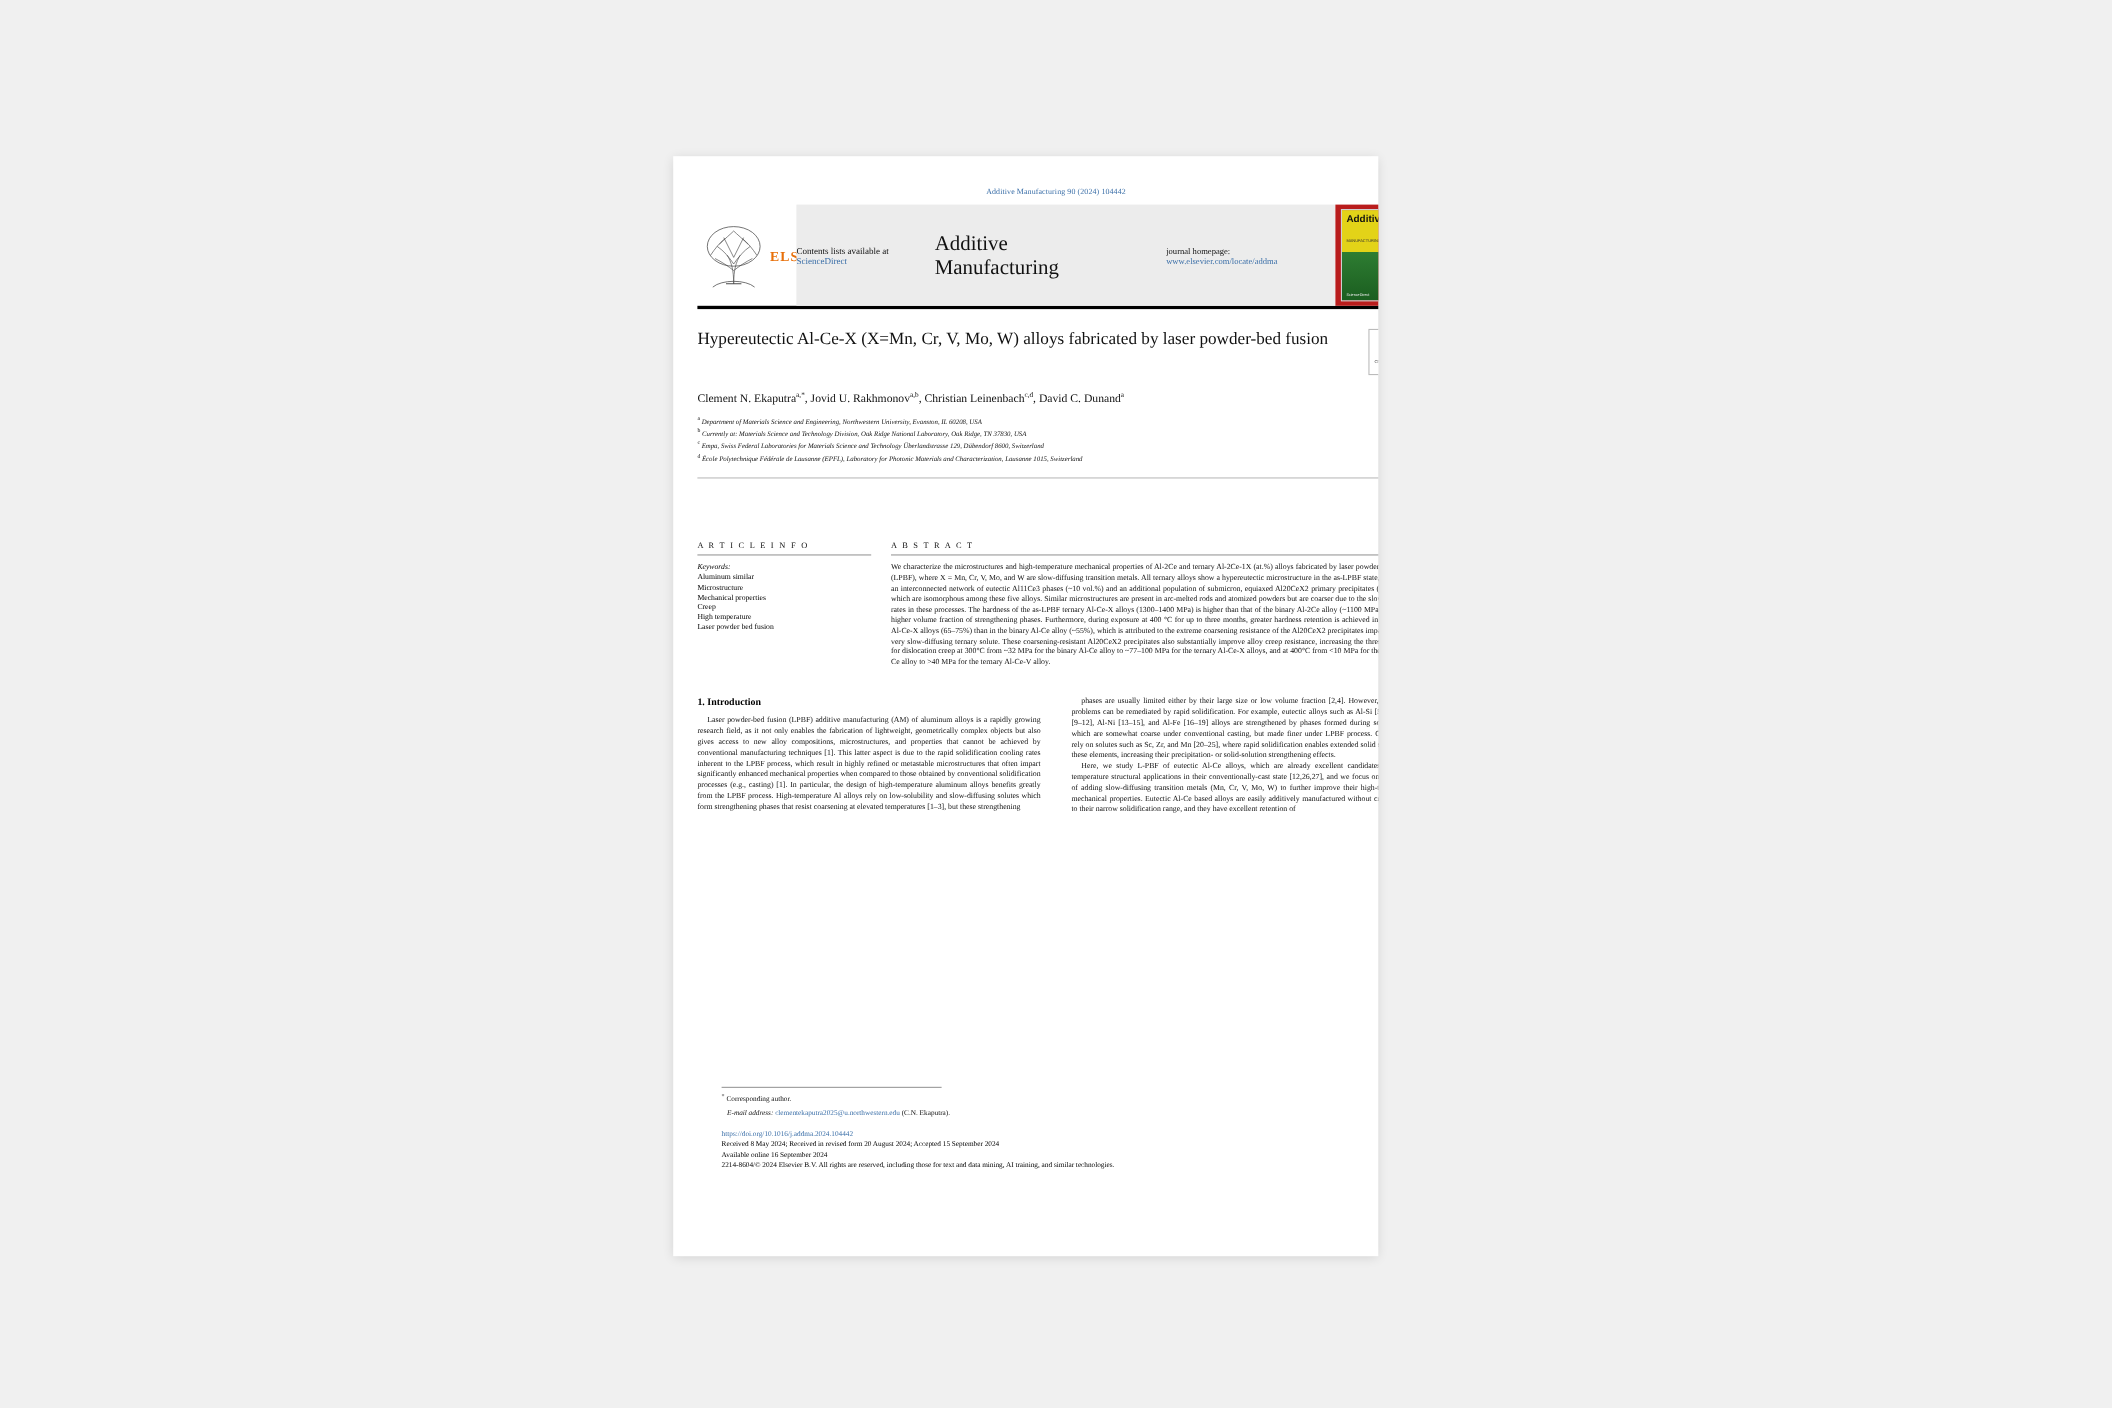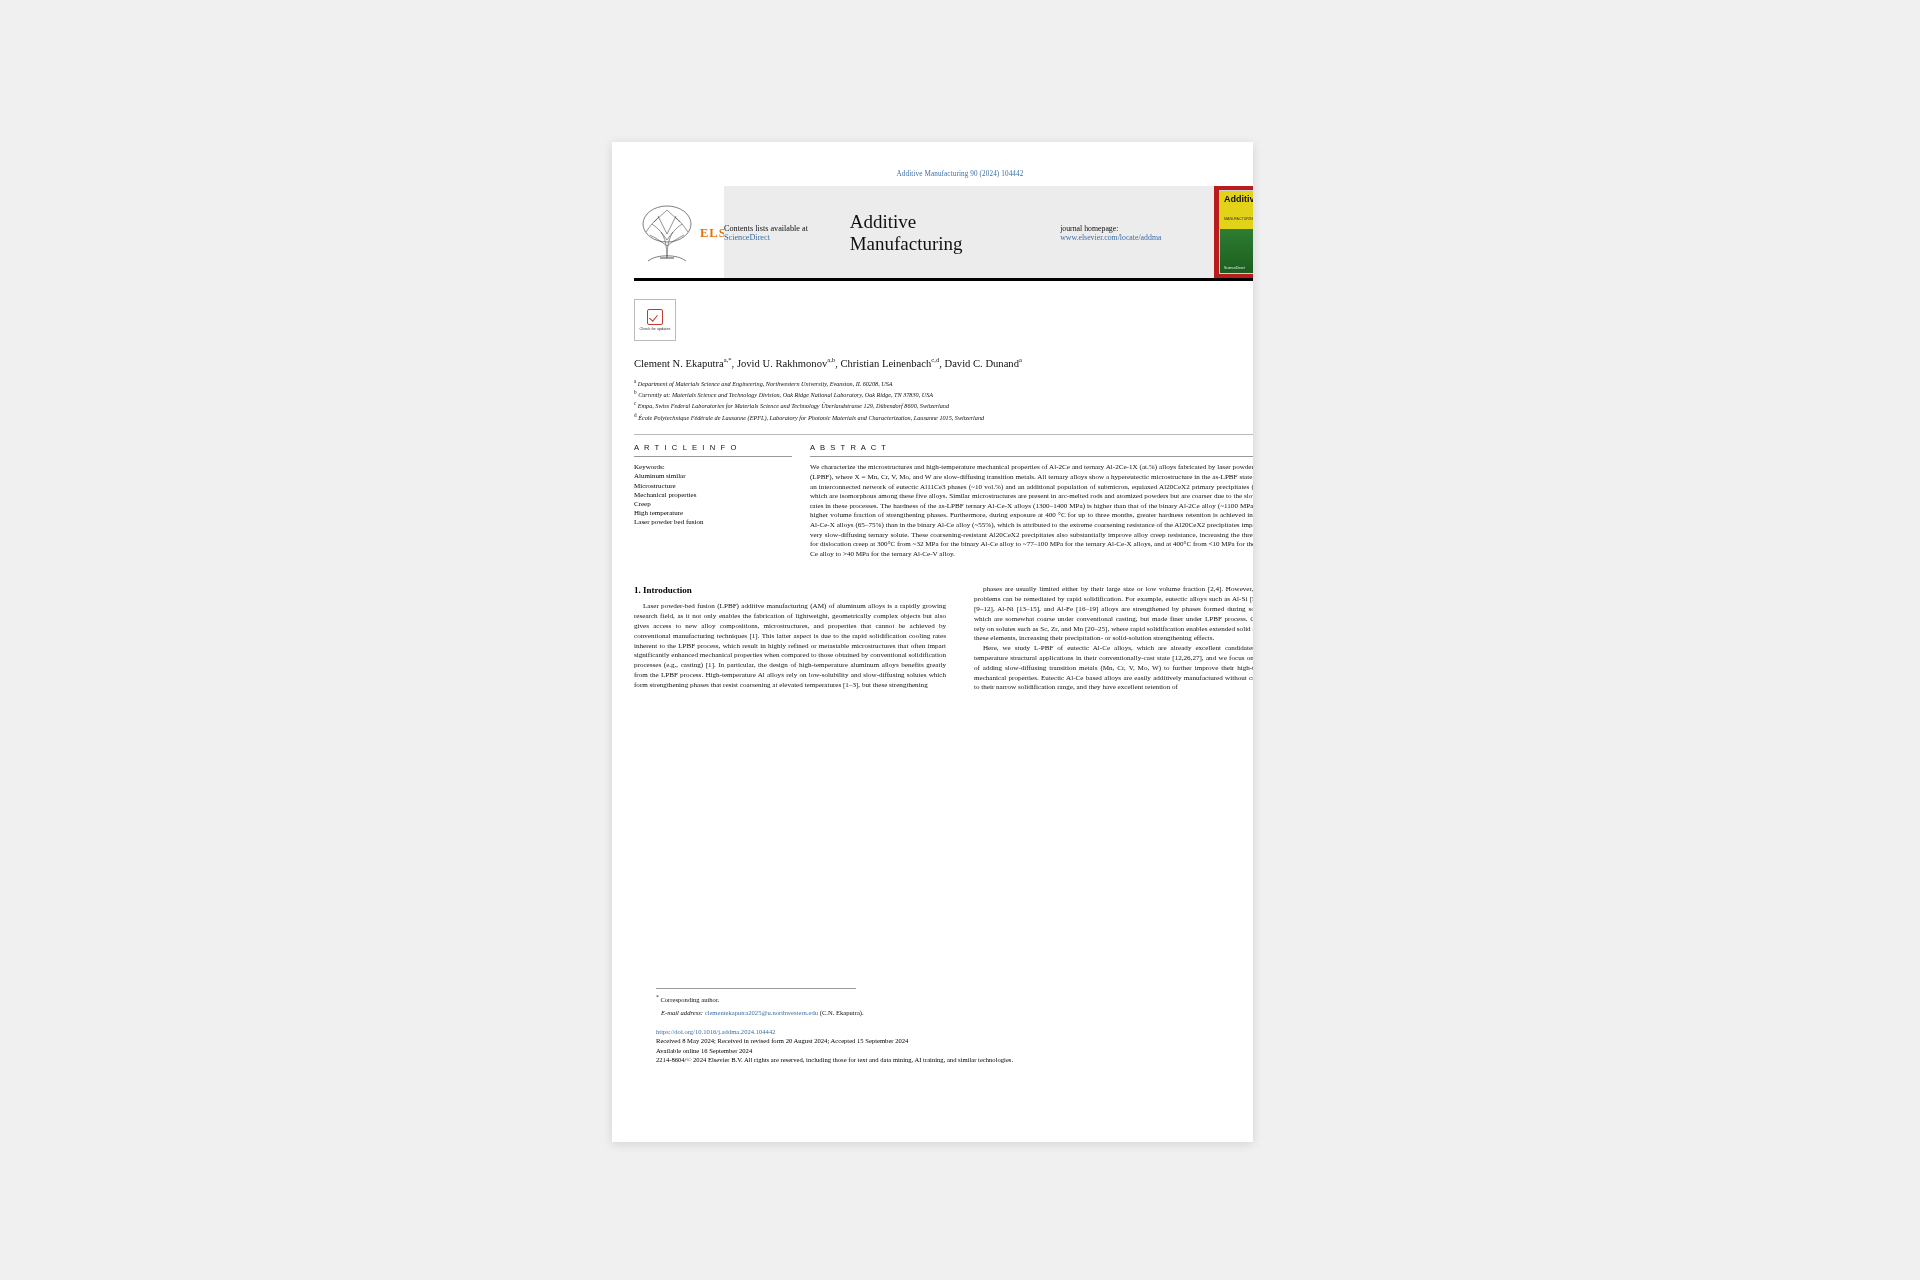--- a/index.html
+++ b/index.html
@@ -203,24 +203,25 @@
   .info-abs {
     display: flex;
     margin-top: 8px;
   }
   .col-info { width: 176px; padding-right: 18px; box-sizing: border-box; }
   .col-abs  { flex: 1; }
   .sec-head {
     font-size: 7.6px;
     letter-spacing: 1.6px;
     color: #111;
-    font-family: Liberation Sans, sans-serif;
+    font-family: Liberation Serif, serif;
+    margin-top: 48px;
   }
   .sec-underline { border-top: 1px solid #999; margin-top: 4px; width: 100%; }
-  .kw-title { font-size: 7px; margin-top: 6px; }
+  .kw-title { font-size: 7px; font-style: italic; margin-top: 6px; }
   .kw-list { font-size: 7px; line-height: 9.2px; margin-top: 1px; }
   .abs-underline { border-top: 1px solid #999; margin-top: 4px; }
   .abs-text {
     font-size: 7.1px;
     line-height: 9.6px;
     text-align: justify;
     margin-top: 6px;
     color: #111;
   }
 
@@ -305,20 +306,21 @@
       <div class="cover">
         <div class="cover-img">
           <div class="cover-title">Additive</div>
           <div class="cover-sub">MANUFACTURING</div>
           <div class="cover-bottom">ScienceDirect</div>
         </div>
       </div>
     </div>
 
     <div class="title-row">
+      <div class="paper-title">Hypereutectic Al-Ce-X (X=Mn, Cr, V, Mo, W) alloys fabricated by laser powder-bed fusion</div>
       <div class="crossmark">
         <div class="cm-icon"></div>
         <div>Check for updates</div>
       </div>
     </div>
 
     <div class="authors">
       <span>Clement N. Ekaputra</span><sup>a,*</sup>,
       <span>Jovid U. Rakhmonov</span><sup>a,b</sup>,
       <span>Christian Leinenbach</span><sup>c,d</sup>,

